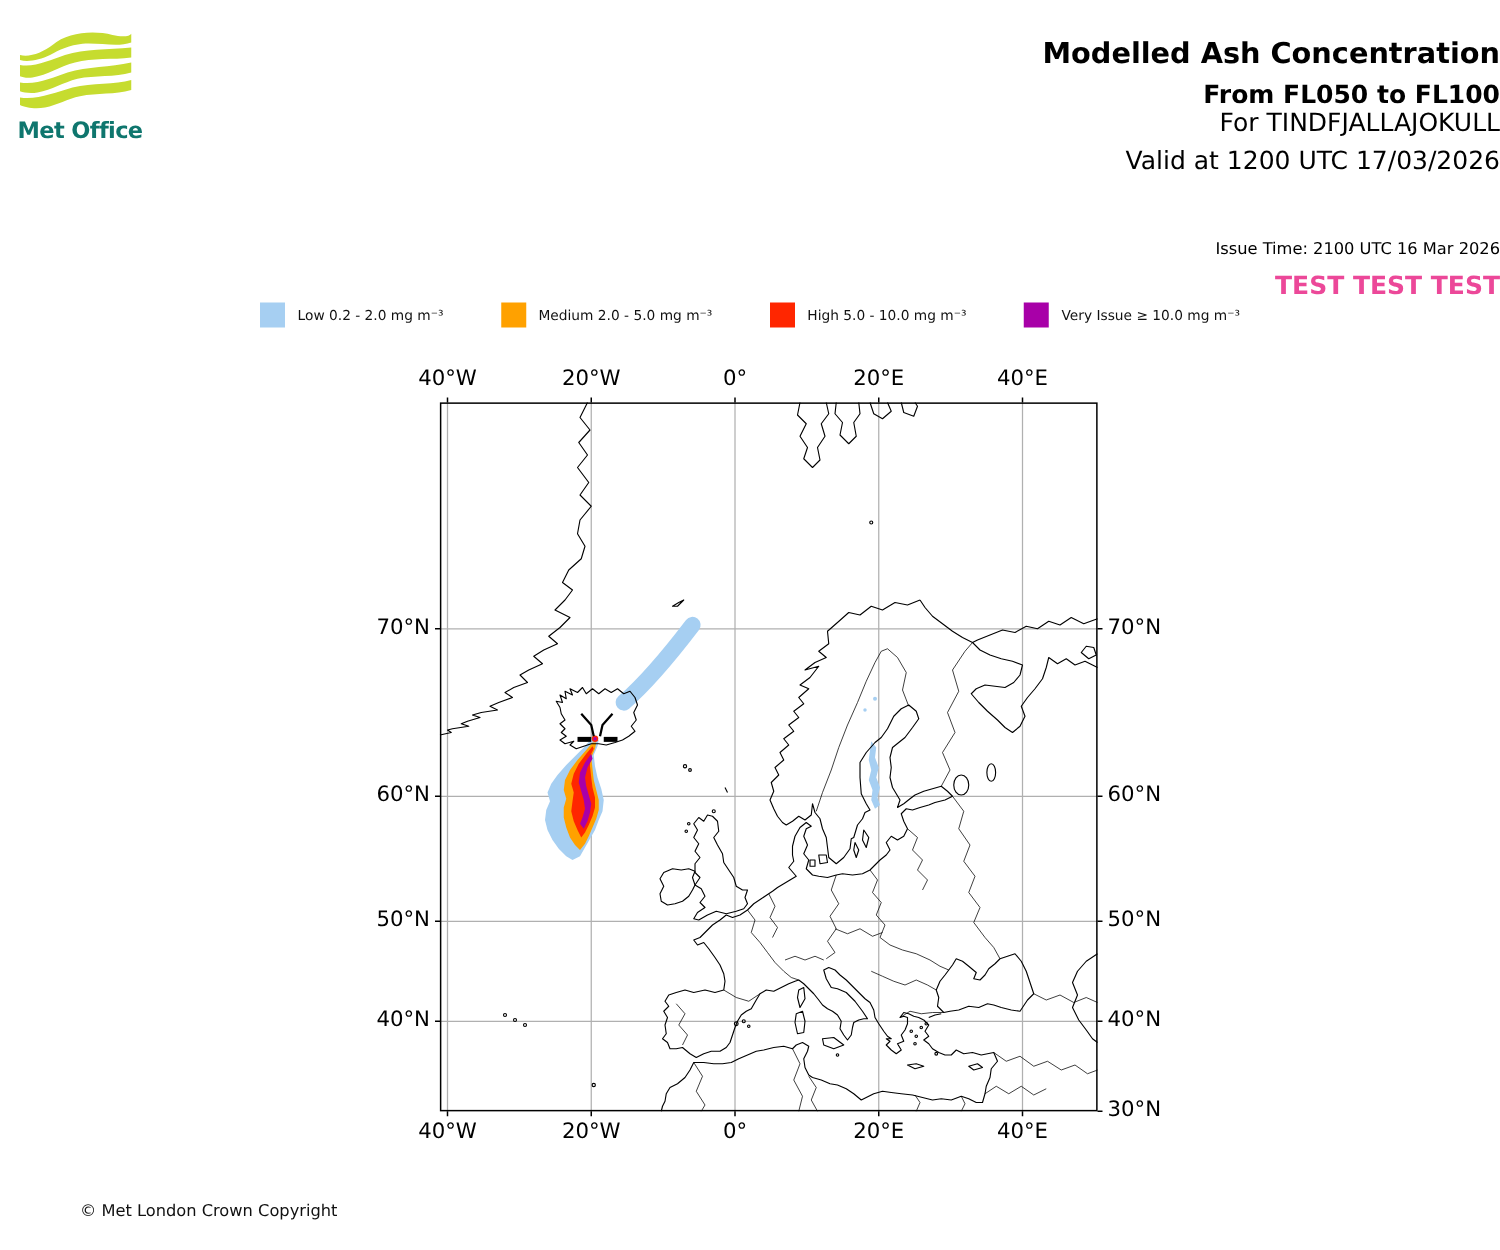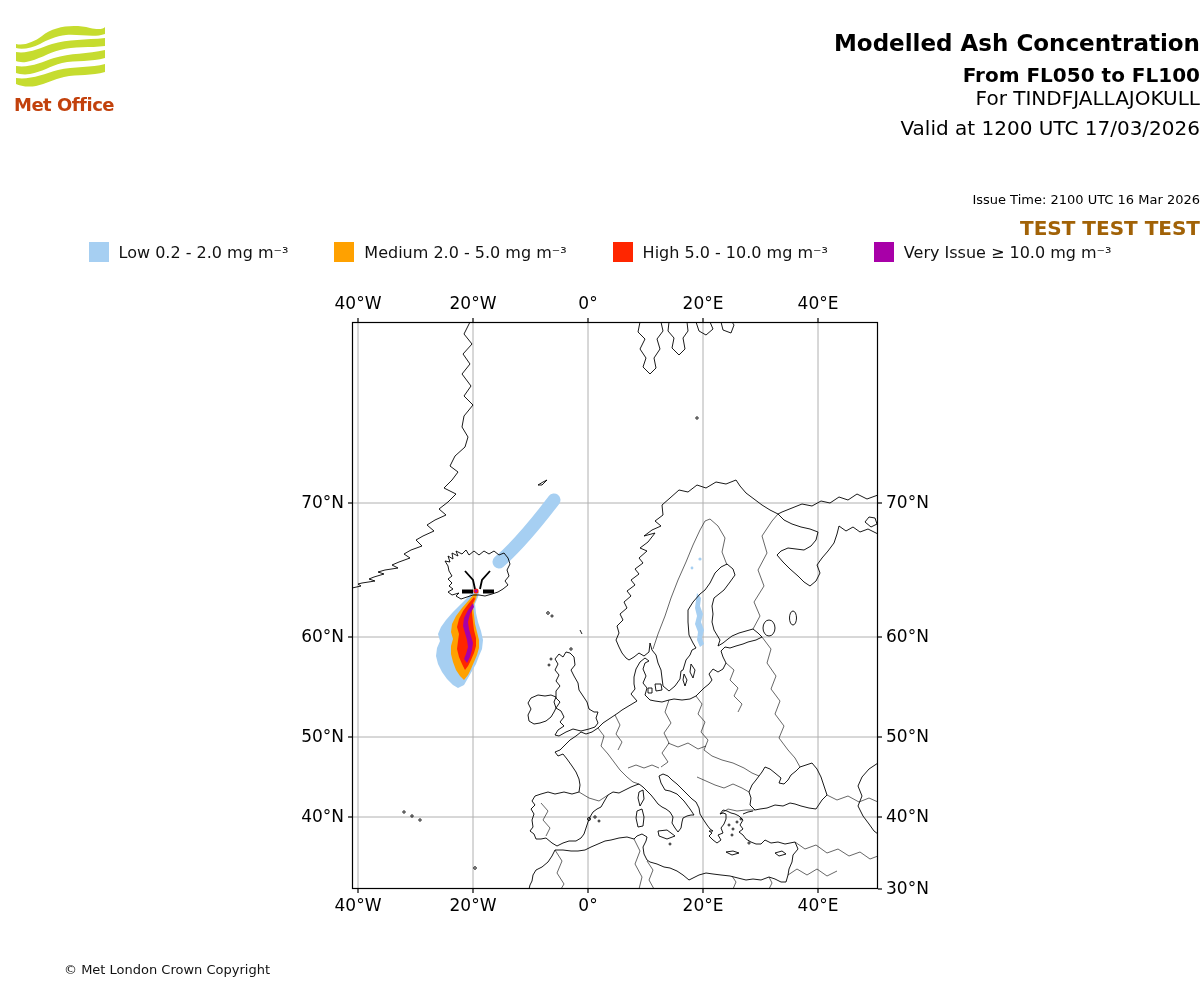--- a/index.html
+++ b/index.html
@@ -1,35 +1,35 @@
 <!DOCTYPE html>
 <html><head>
 <meta charset="utf-8">
 <style>
   html,body{margin:0;padding:0;background:#fff;}
   .page{position:relative;width:1200px;height:1000px;background:#fff;
         font-family:"DejaVu Sans","Liberation Sans",sans-serif;color:#000;overflow:hidden;}
   
   .logo{position:absolute;left:14px;top:22px;width:100px;}
-  .logo-text{font-size:18px;font-weight:bold;color:#c2410c;letter-spacing:-0.5px;margin-top:2px;}
+  .logo-text{font-size:18px;font-weight:bold;color:#0f766e;letter-spacing:-0.5px;margin-top:2px;}
   
   .hline{position:absolute;left:0;right:0;text-align:right;}
   .t1{top:30px;font-size:23px;font-weight:600;}
   .t2{top:63px;font-size:20px;font-weight:700;}
   .t3{top:86px;font-size:20px;font-weight:400;}
   .t4{top:116px;font-size:20px;font-weight:500;}
   .desc{top:159px;font-size:13px;}
   .issue{top:192px;font-size:13px;padding-left:16px;}
   .test{top:216px;font-size:20px;font-weight:bold;}
   
   .legend{position:absolute;top:242px;left:0;right:0;display:flex;justify-content:center;
           align-items:center;gap:46px;}
   .legend-item{display:flex;align-items:center;gap:10px;}
   .swatch{width:20px;height:20px;display:inline-block;}
-  .legend-label{font-size:16px;color:#111;white-space:nowrap;}
+  .legend-label{font-size:11px;color:#111;white-space:nowrap;}
   
   .map-wrap{position:absolute;left:352px;top:322px;width:526px;height:568px;}
   .map-wrap svg{overflow:visible;display:block;}
   .tick-label{position:absolute;font-size:17px;color:#000;white-space:nowrap;}
   .tick-top,.tick-bottom{width:80px;text-align:center;}
   .tick-left{width:70px;text-align:right;}
   .tick-right{width:70px;text-align:left;}
   .copyright{position:absolute;left:64px;top:962px;font-size:13px;color:#111;}
 </style>
 </head>
@@ -47,21 +47,21 @@
       </g>
     </svg>
     <div class="logo-text">Met Office</div>
   </div>
 
   <div class="hline t1">Modelled Ash Concentration</div>
   <div class="hline t2">From FL050 to FL100</div>
   <div class="hline t3">For TINDFJALLAJOKULL</div>
   <div class="hline t4">Valid at 1200 UTC 17/03/2026</div>
   <div class="hline issue">Issue Time: 2100 UTC 16 Mar 2026</div>
-  <div class="hline test" id="test-banner" style="color: #a16207;">TEST TEST TEST</div>
+  <div class="hline test" id="test-banner" style="color: #ec4899;">TEST TEST TEST</div>
 
   <div class="legend" id="legend">
       <div class="legend-item">
         <span class="swatch" style="background: rgb(166, 207, 242);"></span>
         <span class="legend-label">Low 0.2 - 2.0 mg m⁻³</span>
       </div>
       <div class="legend-item">
         <span class="swatch" style="background: rgb(255, 161, 0);"></span>
         <span class="legend-label">Medium 2.0 - 5.0 mg m⁻³</span>
       </div>

